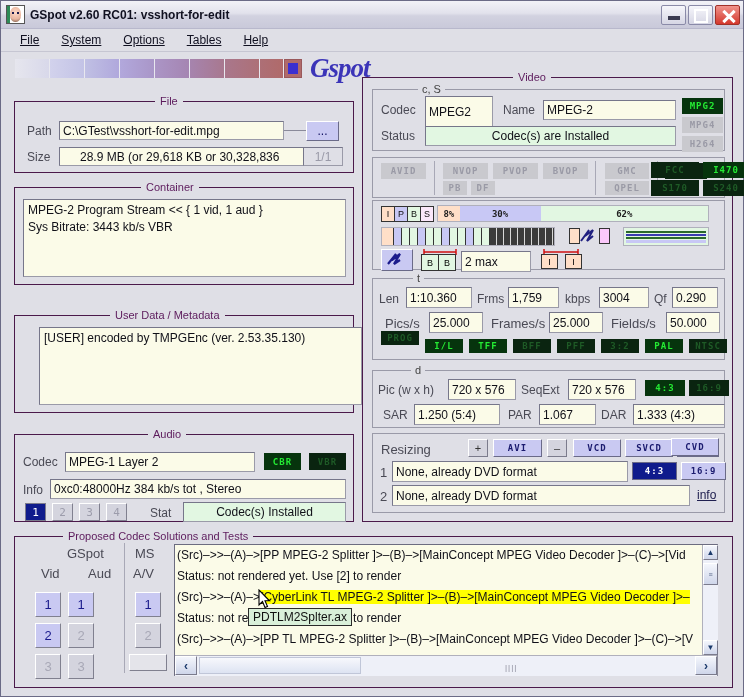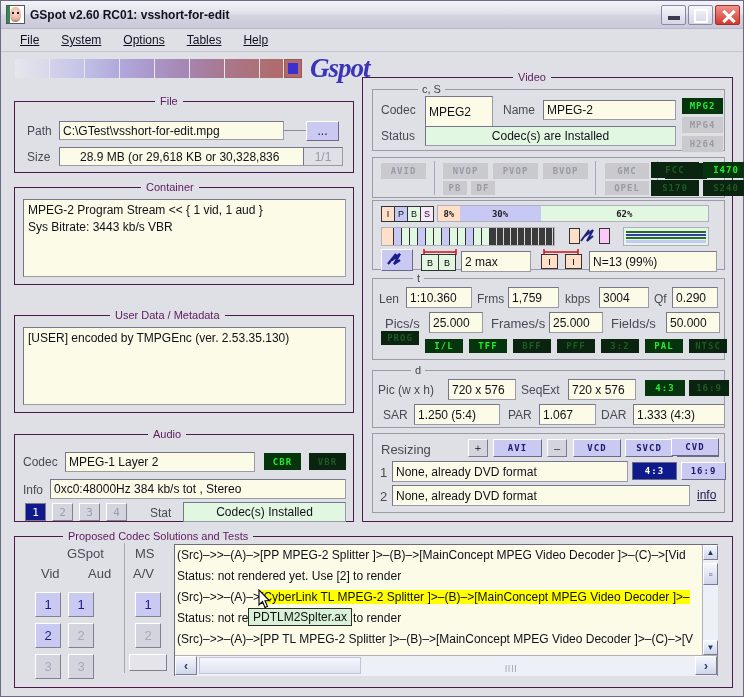--- a/index.html
+++ b/index.html
@@ -166,21 +166,21 @@
   <div class="gb" style="left:13px;top:186px;width:340px;height:98px;">
     <div class="gbl" style="left:126px;">Container</div>
     <div class="fld" style="position:absolute;left:8px;top:11px;width:323px;height:78px;display:block;padding:2px 4px;line-height:17px;">
       <div>MPEG-2 Program Stream &lt;&lt; { 1 vid, 1 aud }</div>
       <div>Sys Bitrate: 3443 kb/s VBR</div>
     </div>
   </div>
 
   <div class="gb" style="left:13px;top:314px;width:340px;height:98px;">
     <div class="gbl" style="left:95px;">User Data / Metadata</div>
-    <div class="fld" style="position:absolute;left:8px;top:11px;width:323px;height:78px;display:block;padding:2px 4px;line-height:17px;">
+    <div class="fld" style="position:absolute;left:24px;top:11px;width:323px;height:78px;display:block;padding:2px 4px;line-height:17px;">
       <div>[USER]   encoded by TMPGEnc (ver. 2.53.35.130)</div>
     </div>
   </div>
 
   <div class="gb" style="left:13px;top:433px;width:340px;height:88px;">
     <div class="gbl" style="left:133px;">Audio</div>
     <div class="lbl" style="position:absolute;left:8px;top:20px;">Codec</div>
     <div class="fld" style="position:absolute;left:50px;top:17px;width:190px;height:20px;">MPEG-1 Layer 2</div>
     <div class="led on" style="position:absolute;left:249px;top:18px;width:37px;height:17px;">CBR</div>
     <div class="led off" style="position:absolute;left:294px;top:18px;width:37px;height:17px;">VBR</div>
@@ -295,21 +295,20 @@
       <div class="fld" style="position:absolute;left:88px;top:50px;width:70px;height:21px;">2 max</div>
       <div style="position:absolute;left:168px;top:45px;width:40px;height:8px;">
         <svg width="40" height="8">
             <line x1="3" y1="4" x2="37" y2="4" stroke="#d01010" stroke-width="1.5"></line>
             <line x1="3" y1="1" x2="3" y2="7" stroke="#d01010" stroke-width="1.5"></line>
             <line x1="37" y1="1" x2="37" y2="7" stroke="#d01010" stroke-width="1.5"></line>
           </svg>
       </div>
       <div style="position:absolute;left:168px;top:53px;width:17px;height:15px;background:#ffdfc8;border:1px solid #333;box-sizing:border-box;font-size:9px;display:flex;align-items:center;justify-content:center;">I</div>
       <div style="position:absolute;left:192px;top:53px;width:17px;height:15px;background:#ffdfc8;border:1px solid #333;box-sizing:border-box;font-size:9px;display:flex;align-items:center;justify-content:center;">I</div>
-      <div class="fld" style="position:absolute;left:216px;top:50px;width:128px;height:21px;">N=13 (99%)</div>
     </div>
 
     <div class="gb2" style="left:9px;top:200px;width:353px;height:82px;">
       <div class="gbl2" style="left:40px;">t</div>
       <div class="lbl" style="position:absolute;left:6px;top:13px;">Len</div>
       <div class="fld" style="position:absolute;left:33px;top:8px;width:66px;height:21px;">1:10.360</div>
       <div class="lbl" style="position:absolute;left:104px;top:13px;">Frms</div>
       <div class="fld" style="position:absolute;left:135px;top:8px;width:51px;height:21px;">1,759</div>
       <div class="lbl" style="position:absolute;left:192px;top:13px;text-align:right;">kbps</div>
       <div class="fld" style="position:absolute;left:226px;top:8px;width:50px;height:21px;">3004</div>

